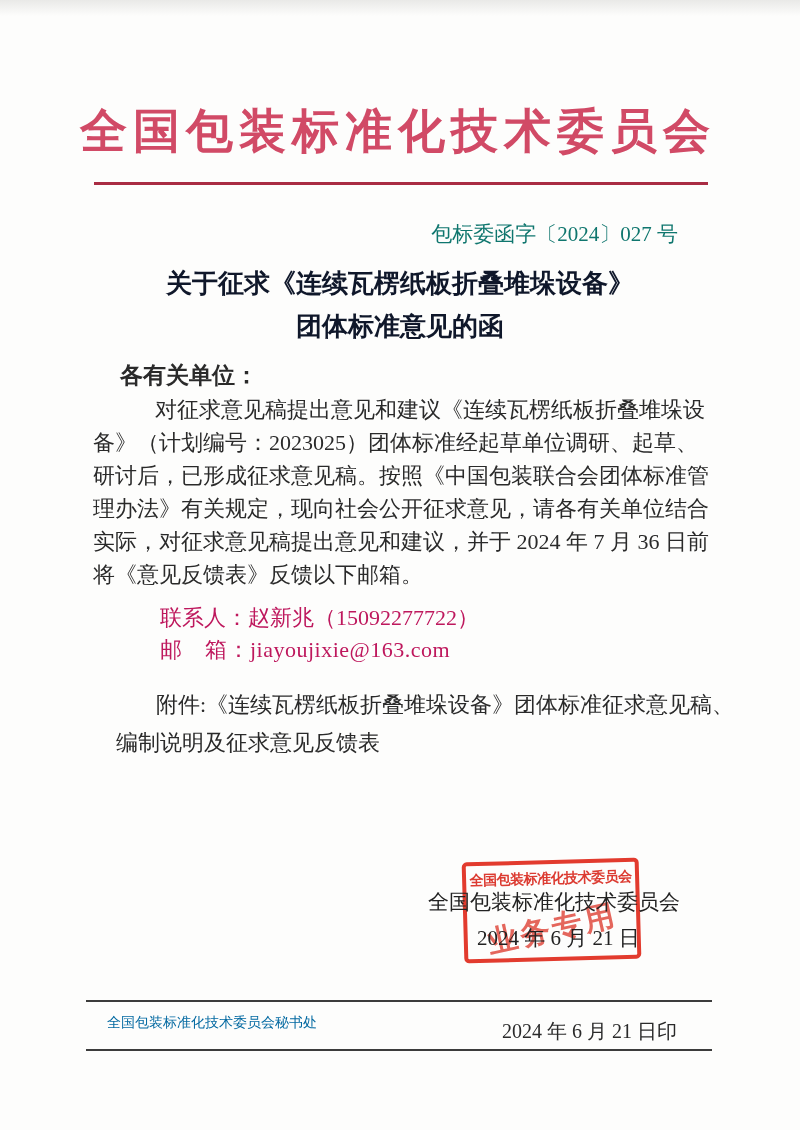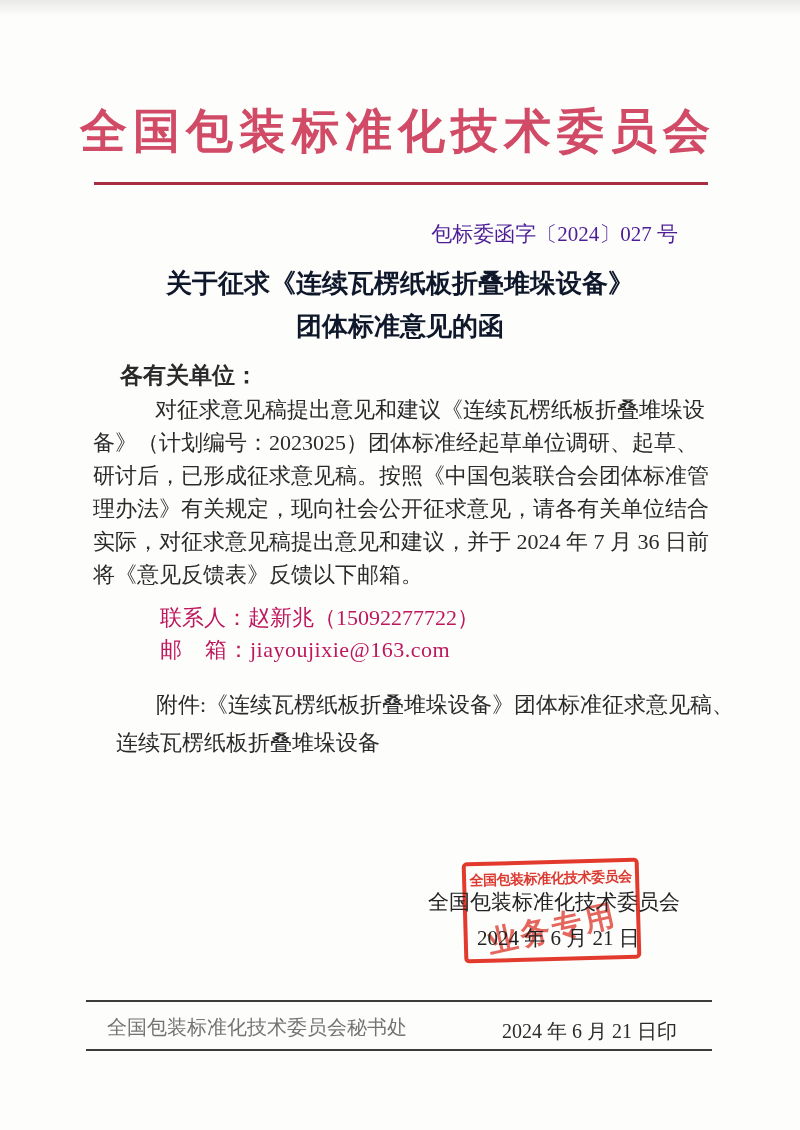--- a/index.html
+++ b/index.html
@@ -28,21 +28,21 @@
     letter-spacing: 6px; padding-left: 6px;
     color: #d14a66;
     white-space: nowrap;
   }
   .red-rule {
     position: absolute; top: 182px; left: 94px; width: 614px; height: 3px;
     background: #a92c43;
   }
   .doc-number {
     position: absolute; top: 220px; right: 122px;
-    font-size: 21px; color: #4c1d95;
+    font-size: 21px; color: #0f766e;
     white-space: nowrap;
   }
 
   
   .doc-title {
     position: absolute; top: 262px; left: 0; right: 0;
     text-align: center;
     font-size: 26px; font-weight: bold; line-height: 43px;
     color: #0f172a;
     letter-spacing: 0px;
@@ -113,21 +113,21 @@
   .footer-rule-top {
     position: absolute; top: 1000px; left: 86px; width: 626px; height: 2px;
     background: #3c3c3c;
   }
   .footer-rule-bottom {
     position: absolute; top: 1049px; left: 86px; width: 626px; height: 2px;
     background: #3c3c3c;
   }
   .footer-left {
     position: absolute; top: 1014px; left: 107px;
-    font-size: 20px; color: #737373; white-space: nowrap;
+    font-size: 14px; color: #0369a1; white-space: nowrap;
   }
   .footer-right {
     position: absolute; top: 1018px; left: 502px;
     font-size: 20px; color: #2a2a2a; white-space: nowrap;
   }
 </style>
 </head>
 <body>
 
 <div class="page">
@@ -152,21 +152,21 @@
     <div class="body-line">研讨后，已形成征求意见稿。按照《中国包装联合会团体标准管</div>
     <div class="body-line">理办法》有关规定，现向社会公开征求意见，请各有关单位结合</div>
     <div class="body-line">实际，对征求意见稿提出意见和建议，并于 2024 年 7 月 36 日前</div>
     <div class="body-line">将《意见反馈表》反馈以下邮箱。</div>
   </div>
 
   <div class="contact-line contact-person">联系人：赵新兆（15092277722）</div>
   <div class="contact-line contact-email">邮　箱：jiayoujixie@163.com</div>
 
   <div class="attachment-line1">附件:《连续瓦楞纸板折叠堆垛设备》团体标准征求意见稿、</div>
-  <div class="attachment-line2">连续瓦楞纸板折叠堆垛设备</div>
+  <div class="attachment-line2">编制说明及征求意见反馈表</div>
 
   <div class="stamp">
     <div class="stamp-org">全国包装标准化技术委员会</div>
     <div class="stamp-label">业务专用</div>
   </div>
 
   <div class="sig-org">全国包装标准化技术委员会</div>
   <div class="sig-date">2024 年 6 月 21 日</div>
 
   <div class="footer-rule-top"></div>

